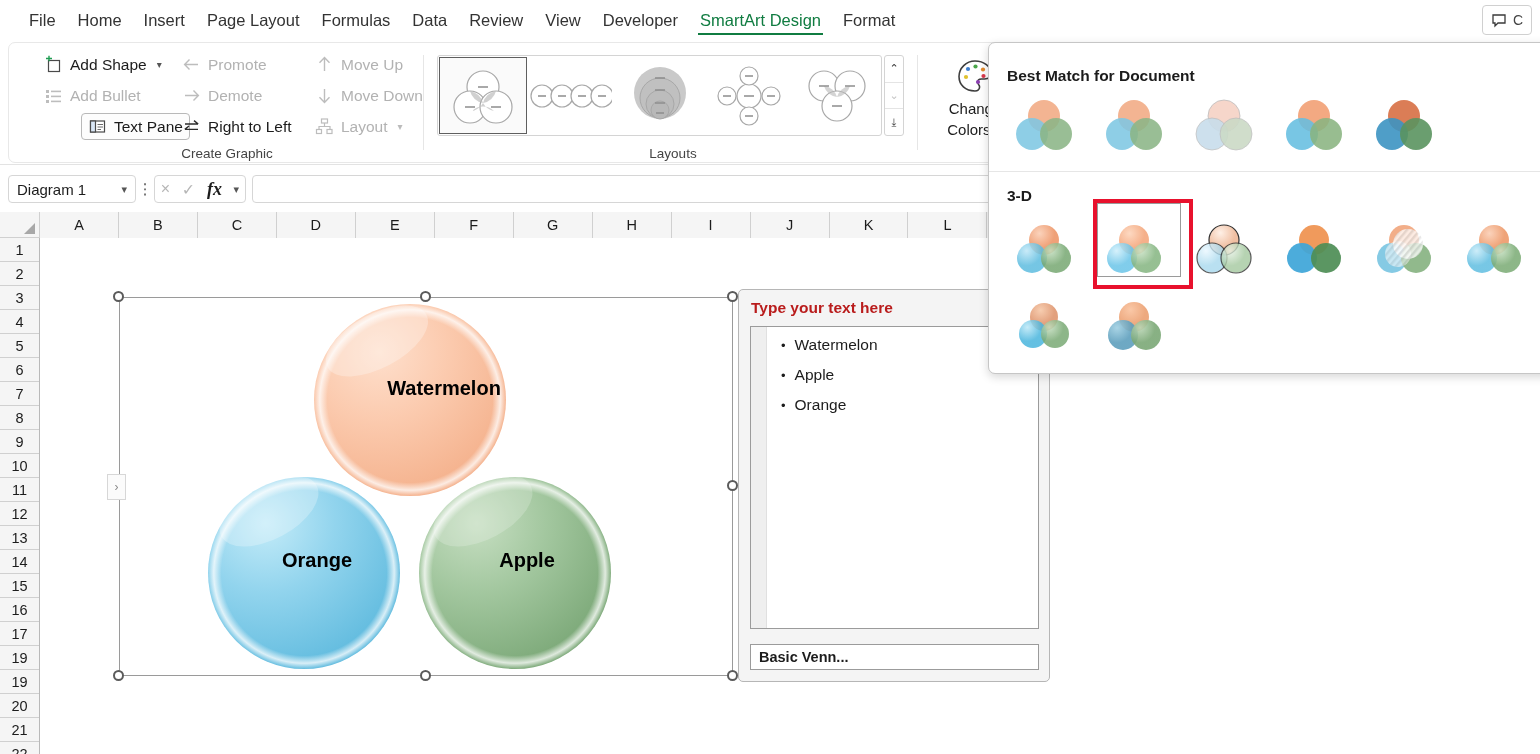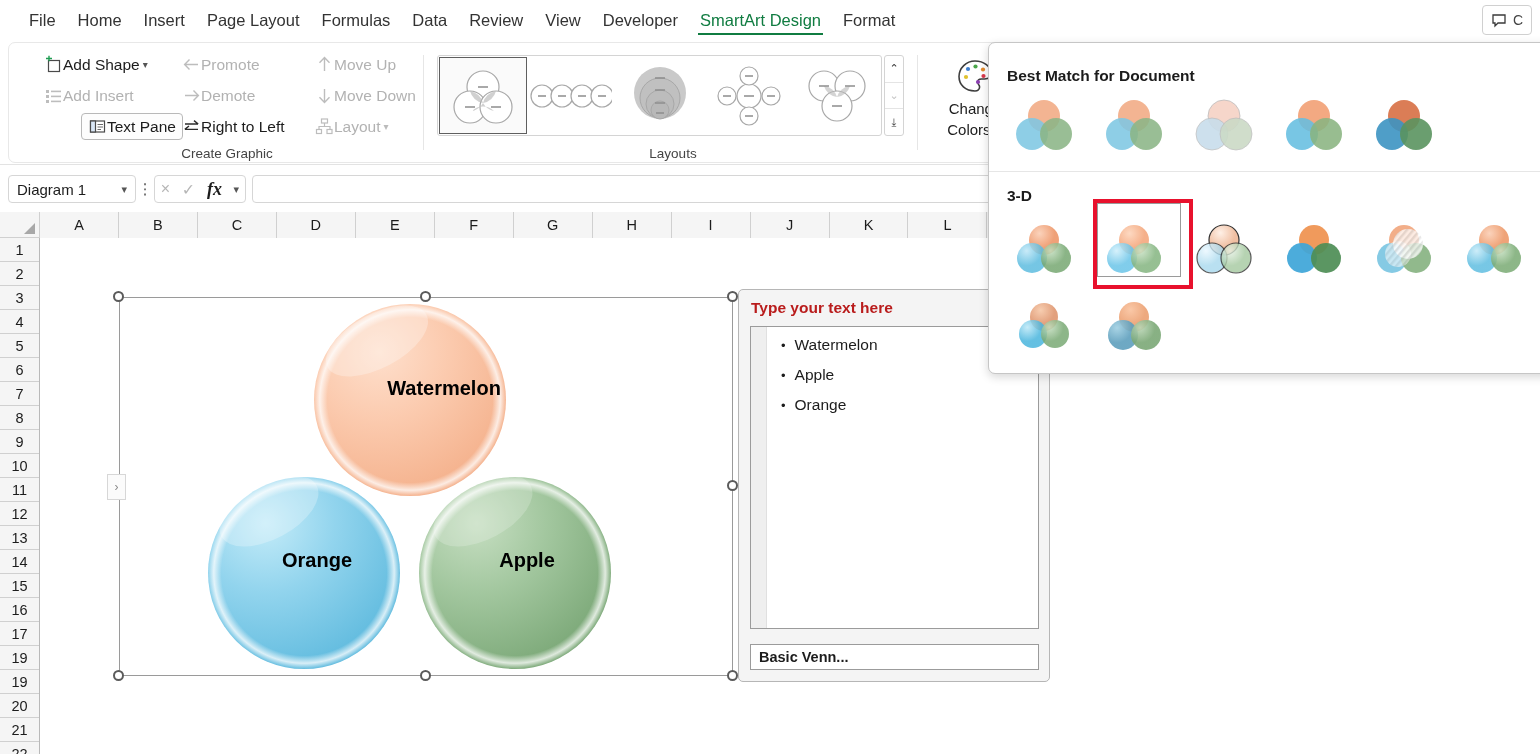--- a/index.html
+++ b/index.html
@@ -46,21 +46,21 @@
   .group-label {
     position: absolute; bottom: 3px; width: 100%; text-align: center;
     font-size: 13.5px; color: #444444;
   }
   .group-sep {
     position: absolute; top: 12px; width: 1px; height: 95px; background: #e6e6e6;
   }
 
   
   .cmd {
-    position: absolute; display: flex; align-items: center; 
+    position: absolute; display: flex; align-items: center; gap: 7px;
     height: 27px; padding: 0 6px; font-size: 15.5px; color: #1c1c1c;
     border: 1px solid transparent; border-radius: 4px; white-space: nowrap;
   }
   .cmd.disabled { color: #b2b2b2; }
   .cmd.boxed { border-color: #b9b9b9; background: #fdfdfd; margin-left: 44px; }
   .cmd .ic { width: 19px; height: 19px; flex: 0 0 19px; display: block; }
   .chev { font-size: 10px; color: #555; margin-left: 3px; }
   .chev.dis { color: #bbbbbb; }
 
   
@@ -269,21 +269,21 @@
           <svg class="ic" viewBox="0 0 19 19">
             <g fill="#bdbdbd">
               <rect x="2" y="4" width="3" height="3"></rect>
                 <rect x="2" y="9" width="3" height="3"></rect>
                 <rect x="2" y="14" width="3" height="3"></rect>
               <rect x="7" y="4.6" width="10" height="1.6"></rect>
                 <rect x="7" y="9.6" width="10" height="1.6"></rect>
                 <rect x="7" y="14.6" width="10" height="1.6"></rect>
             </g>
           </svg>
-          <span>Add Insert</span>
+          <span>Add Bullet</span>
         </div>
 
         <div class="cmd boxed" style="left:14px; top:70px;">
           <svg class="ic" viewBox="0 0 19 19">
             <rect x="2.5" y="4" width="14" height="11" fill="#fff" stroke="#4a4a4a" stroke-width="1.2"></rect>
             <rect x="2.5" y="4" width="5" height="11" fill="#d9e6f5" stroke="#4a4a4a" stroke-width="1.2"></rect>
             <path d="M9.5 7.5h5.5M9.5 10h5.5M9.5 12.5h3.5" stroke="#6b6b6b" stroke-width="1"></path>
           </svg>
           <span>Text Pane</span>
         </div>

